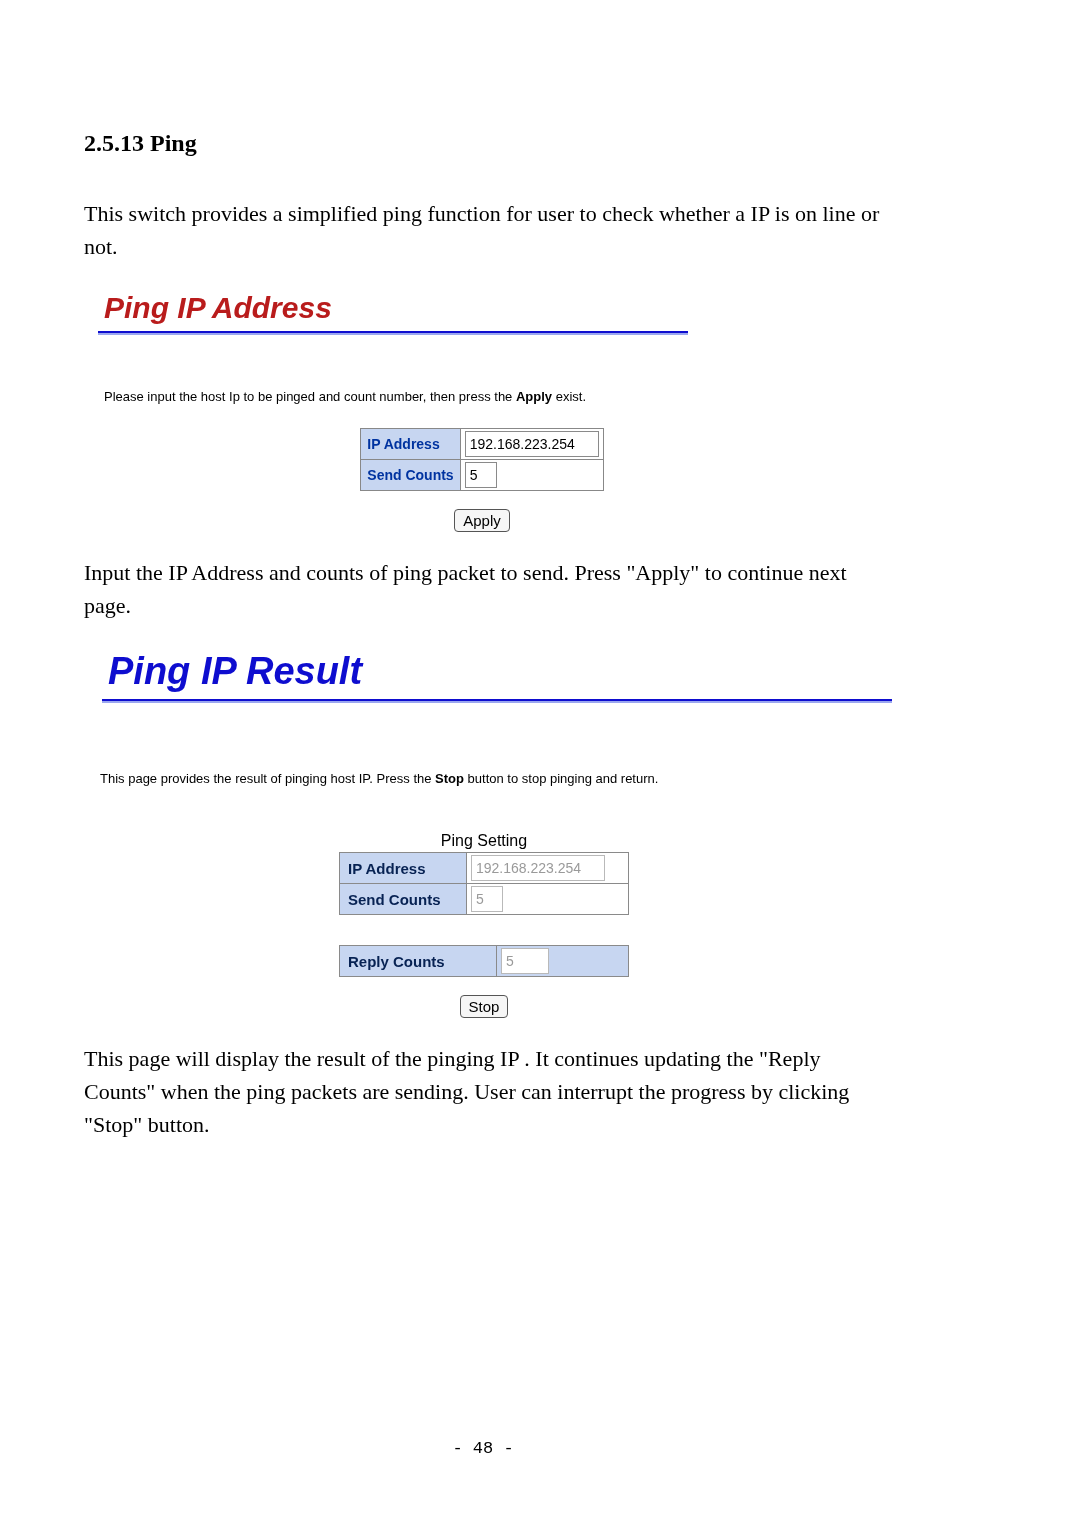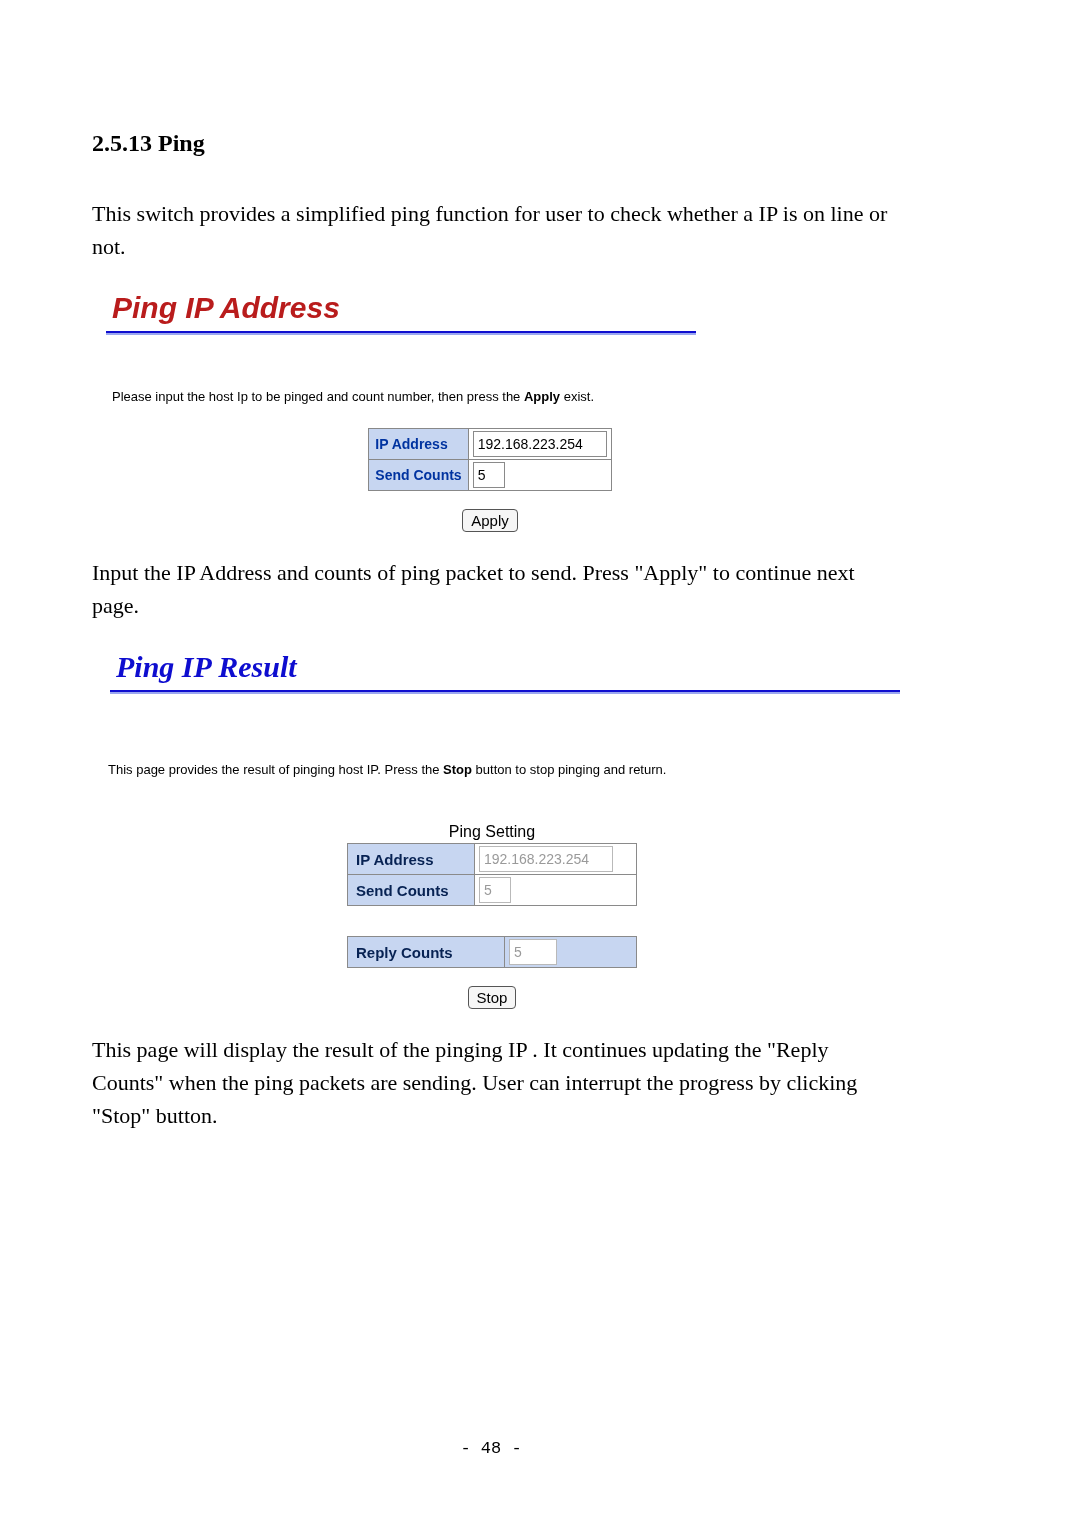--- a/index.html
+++ b/index.html
@@ -9,21 +9,20 @@
     width: 1080px;
     font-family: "Times New Roman", Times, serif;
     color: #000;
   }
   .page {
     width: 964px;
     min-height: 1528px;
     box-sizing: border-box;
     padding: 130px 84px 40px 84px;
     position: relative;
-    margin-left: 8px;
   }
   .section-heading {
     font-size: 24px;
     font-weight: bold;
     margin: 0 0 40px 0;
   }
   .body-text {
     font-size: 22px;
     line-height: 1.5;
     margin: 0 0 28px 0;
@@ -106,24 +105,24 @@
     cursor: pointer;
   }
 
   
   .shot2 {
     margin: 20px 12px 24px 16px;
     font-family: Verdana, Geneva, sans-serif;
   }
   .shot2 .blue-title {
     color: #0e0dcf;
-    font-size: 30px;
+    font-size: 38px;
     font-weight: bold;
     font-style: italic;
-    font-family: Liberation Serif, serif;
+    font-family: Liberation Sans, sans-serif;
     margin: 0 0 6px 8px;
   }
   .shot2 .title-rule {
     height: 2px;
     width: 790px;
     background: #0e0dcf;
     box-shadow: 0 2px 0 #9ba7f0;
     margin-left: 2px;
   }
   .shot2 .instr {

